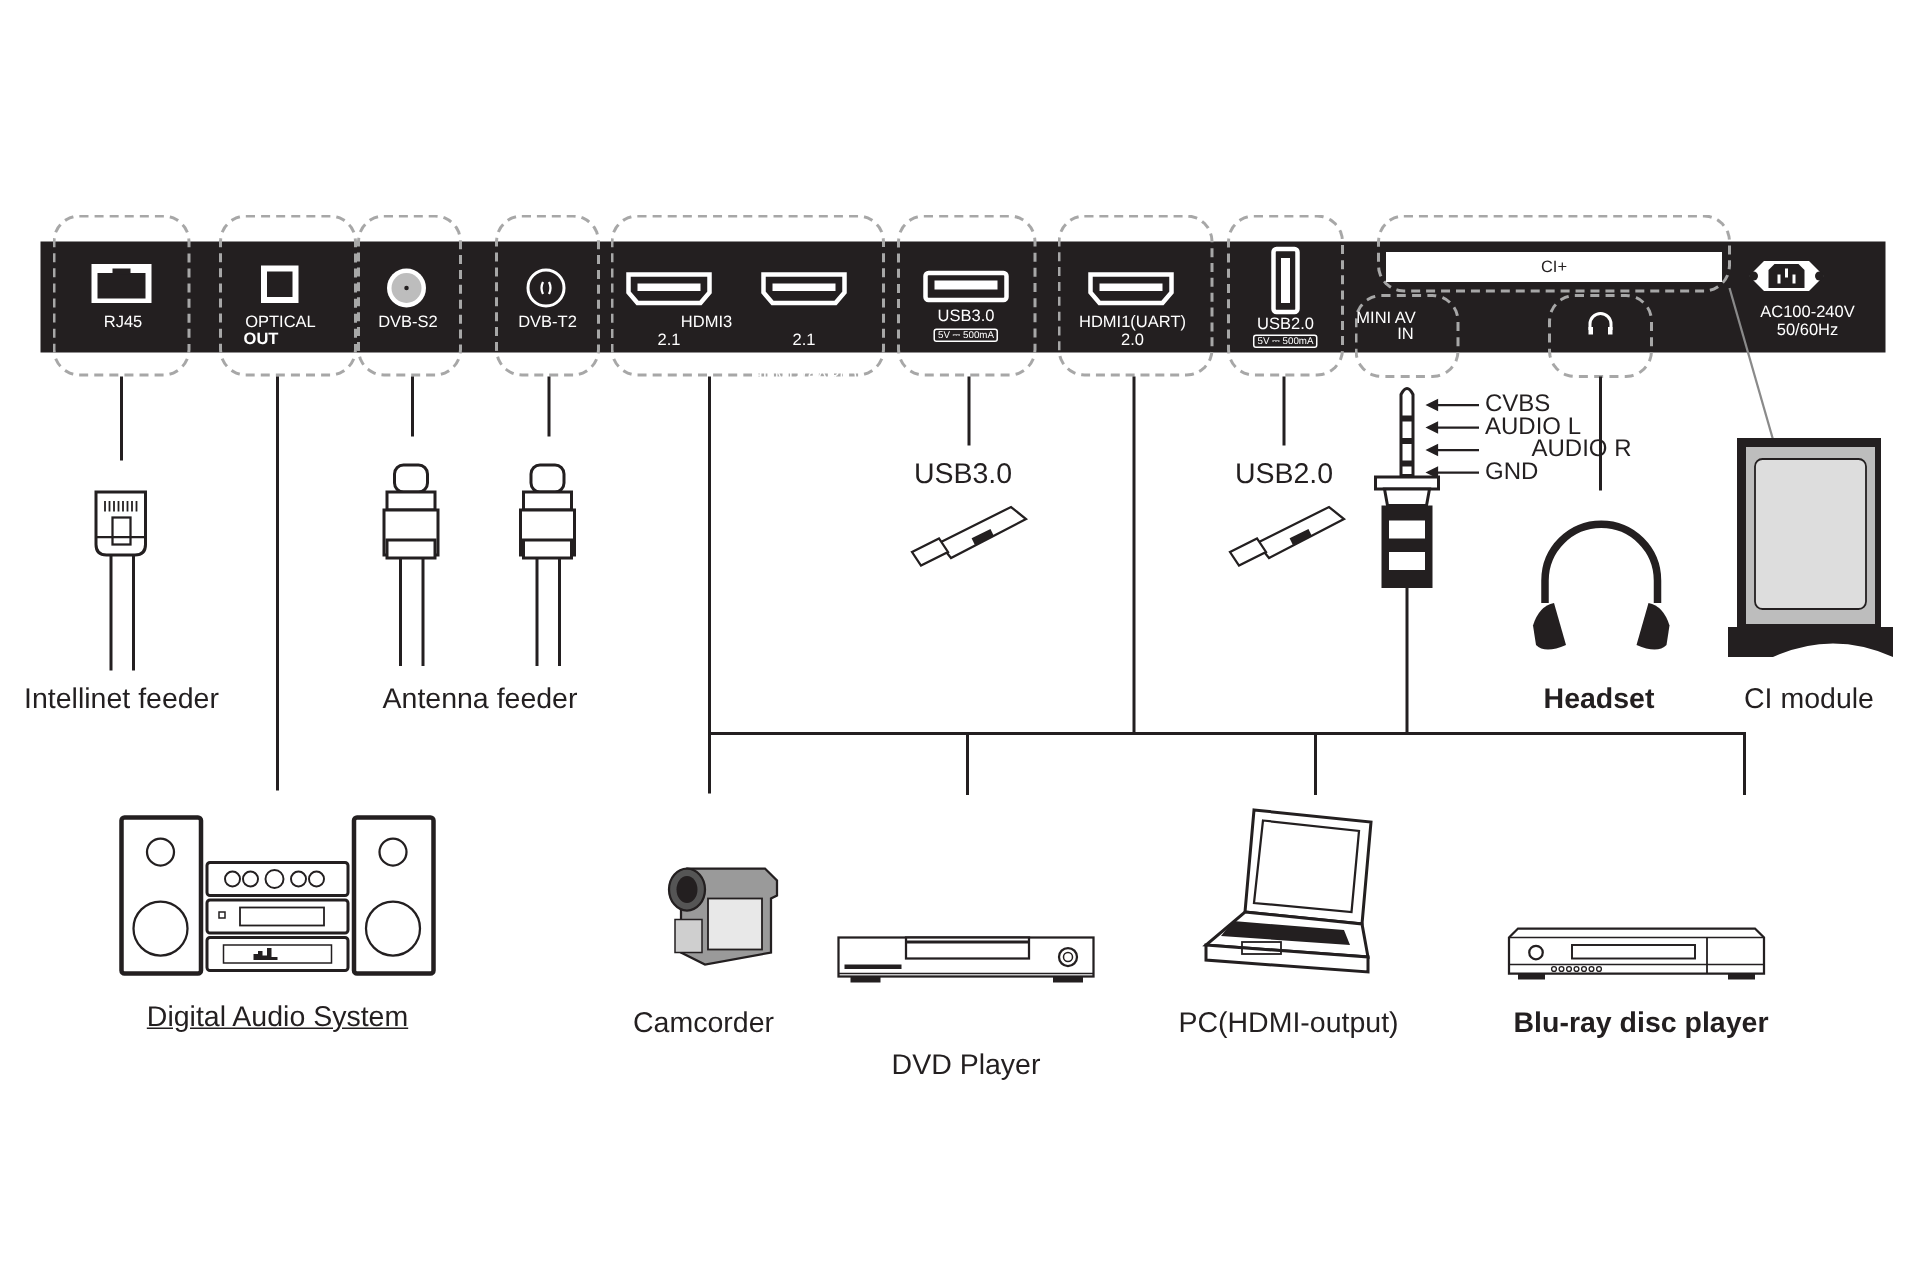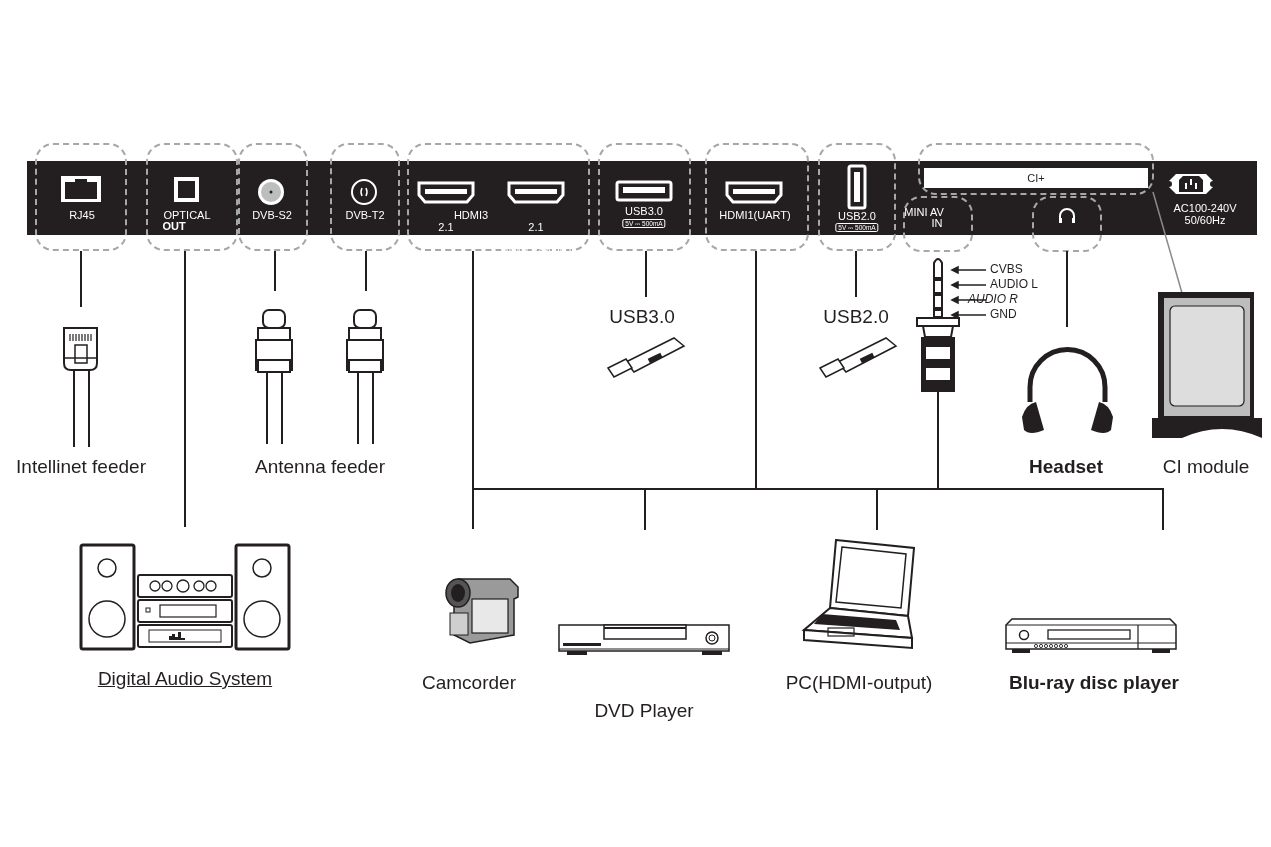--- a/index.html
+++ b/index.html
@@ -3,21 +3,21 @@
 <meta charset="utf-8">
 <style>
   html,body{margin:0;padding:0;background:#fff;}
   body{width:1271px;height:847px;position:relative;overflow:hidden;font-family:"Liberation Sans",sans-serif;color:#231f20;}
   .panel{position:absolute;left:27px;top:161px;width:1230px;height:74px;background:#231f20;}
   .port-label{position:absolute;color:#fff;font-size:11px;line-height:11px;white-space:nowrap;transform:translateX(-50%);}
   .spec-badge{position:absolute;color:#fff;font-size:6.5px;line-height:7px;border:1px solid #fff;border-radius:2px;padding:0 2px;transform:translateX(-50%);white-space:nowrap;}
   .dash{position:absolute;border:2px dashed #a7a7a7;border-radius:18px;box-sizing:border-box;}
   .ln{position:absolute;background:#231f20;}
   .dev-label{position:absolute;font-size:19px;line-height:20px;white-space:nowrap;transform:translateX(-50%);color:#231f20;}
-  .pin-label{position:absolute;font-size:12px;line-height:13px;white-space:nowrap;}
+  .pin-label{position:absolute;font-size:16px;line-height:13px;white-space:nowrap;}
   svg{position:absolute;overflow:visible;}
 </style>
 </head>
 <body>
 
 <div class="panel"></div>
 
 <div class="dash" style="left:35px;top:143px;width:92px;height:108px;"></div>
 <div class="dash" style="left:146px;top:143px;width:92px;height:108px;"></div>
 <div class="dash" style="left:238px;top:143px;width:70px;height:108px;"></div>
@@ -91,21 +91,21 @@
 <div class="port-label" style="left:174px;top:221px;font-weight:bold;">OUT</div>
 <div class="port-label" style="left:272px;top:210px;">DVB-S2</div>
 <div class="port-label" style="left:365px;top:210px;">DVB-T2</div>
 <div class="port-label" style="left:471px;top:210px;">HDMI3</div>
 <div class="port-label" style="left:446px;top:222px;">2.1</div>
 <div class="port-label" style="left:536px;top:210px;margin-top:36px;">HDMI2(eARC)</div>
 <div class="port-label" style="left:536px;top:222px;">2.1</div>
 <div class="port-label" style="left:644px;top:206px;">USB3.0</div>
 <div class="spec-badge" style="left:644px;top:219px;">5V ⎓ 500mA</div>
 <div class="port-label" style="left:755px;top:210px;">HDMI1(UART)</div>
-<div class="port-label" style="left:755px;top:234px;">2.0</div>
+<div class="port-label" style="left:755px;top:222px;">2.0</div>
 <div class="port-label" style="left:857px;top:211px;">USB2.0</div>
 <div class="spec-badge" style="left:857px;top:223px;">5V ⎓ 500mA</div>
 <div class="port-label" style="left:1036px;top:173px;color:#231f20;">CI+</div>
 <div class="port-label" style="left:892px;top:207px;margin-left:32px;">MINI AV</div>
 <div class="port-label" style="left:937px;top:218px;">IN</div>
 <div class="port-label" style="left:1205px;top:203px;">AC100-240V</div>
 <div class="port-label" style="left:1205px;top:215px;">50/60Hz</div>
 
 <div class="ln" style="left:80px;top:251px;width:2px;height:56px;"></div>
 <div class="ln" style="left:184px;top:251px;width:2px;height:276px;"></div>
@@ -189,21 +189,21 @@
     <line x1="4" y1="21" x2="36" y2="21"></line>
       <path d="M2 21 L8 18 L8 24 Z"></path>
     <line x1="4" y1="36" x2="36" y2="36"></line>
       <path d="M2 36 L8 33 L8 39 Z"></path>
     <line x1="4" y1="51" x2="36" y2="51"></line>
       <path d="M2 51 L8 48 L8 54 Z"></path>
   </g>
 </svg>
 <div class="pin-label" style="left:990px;top:263px;">CVBS</div>
 <div class="pin-label" style="left:990px;top:278px;">AUDIO L</div>
-<div class="pin-label" style="left:968px;top:293px;font-style:italic;">AUDIO R</div>
+<div class="pin-label" style="left:1021px;top:293px;">AUDIO R</div>
 <div class="pin-label" style="left:990px;top:308px;">GND</div>
 
 <svg style="left:1020px;top:342px" width="95" height="96" viewBox="0 0 95 96">
   <path d="M10 60 V45 A37 37 0 0 1 85 45 V60" fill="none" stroke="#231f20" stroke-width="5"></path>
   <path d="M2 75 Q6 62 16 60 L24 88 Q10 94 4 88 Z" fill="#231f20"></path>
   <path d="M93 75 Q89 62 79 60 L71 88 Q85 94 91 88 Z" fill="#231f20"></path>
 </svg>
 
 <svg style="left:1152px;top:290px" width="110" height="150" viewBox="0 0 110 150">
   <rect x="6" y="2" width="96" height="128" fill="#231f20"></rect>

